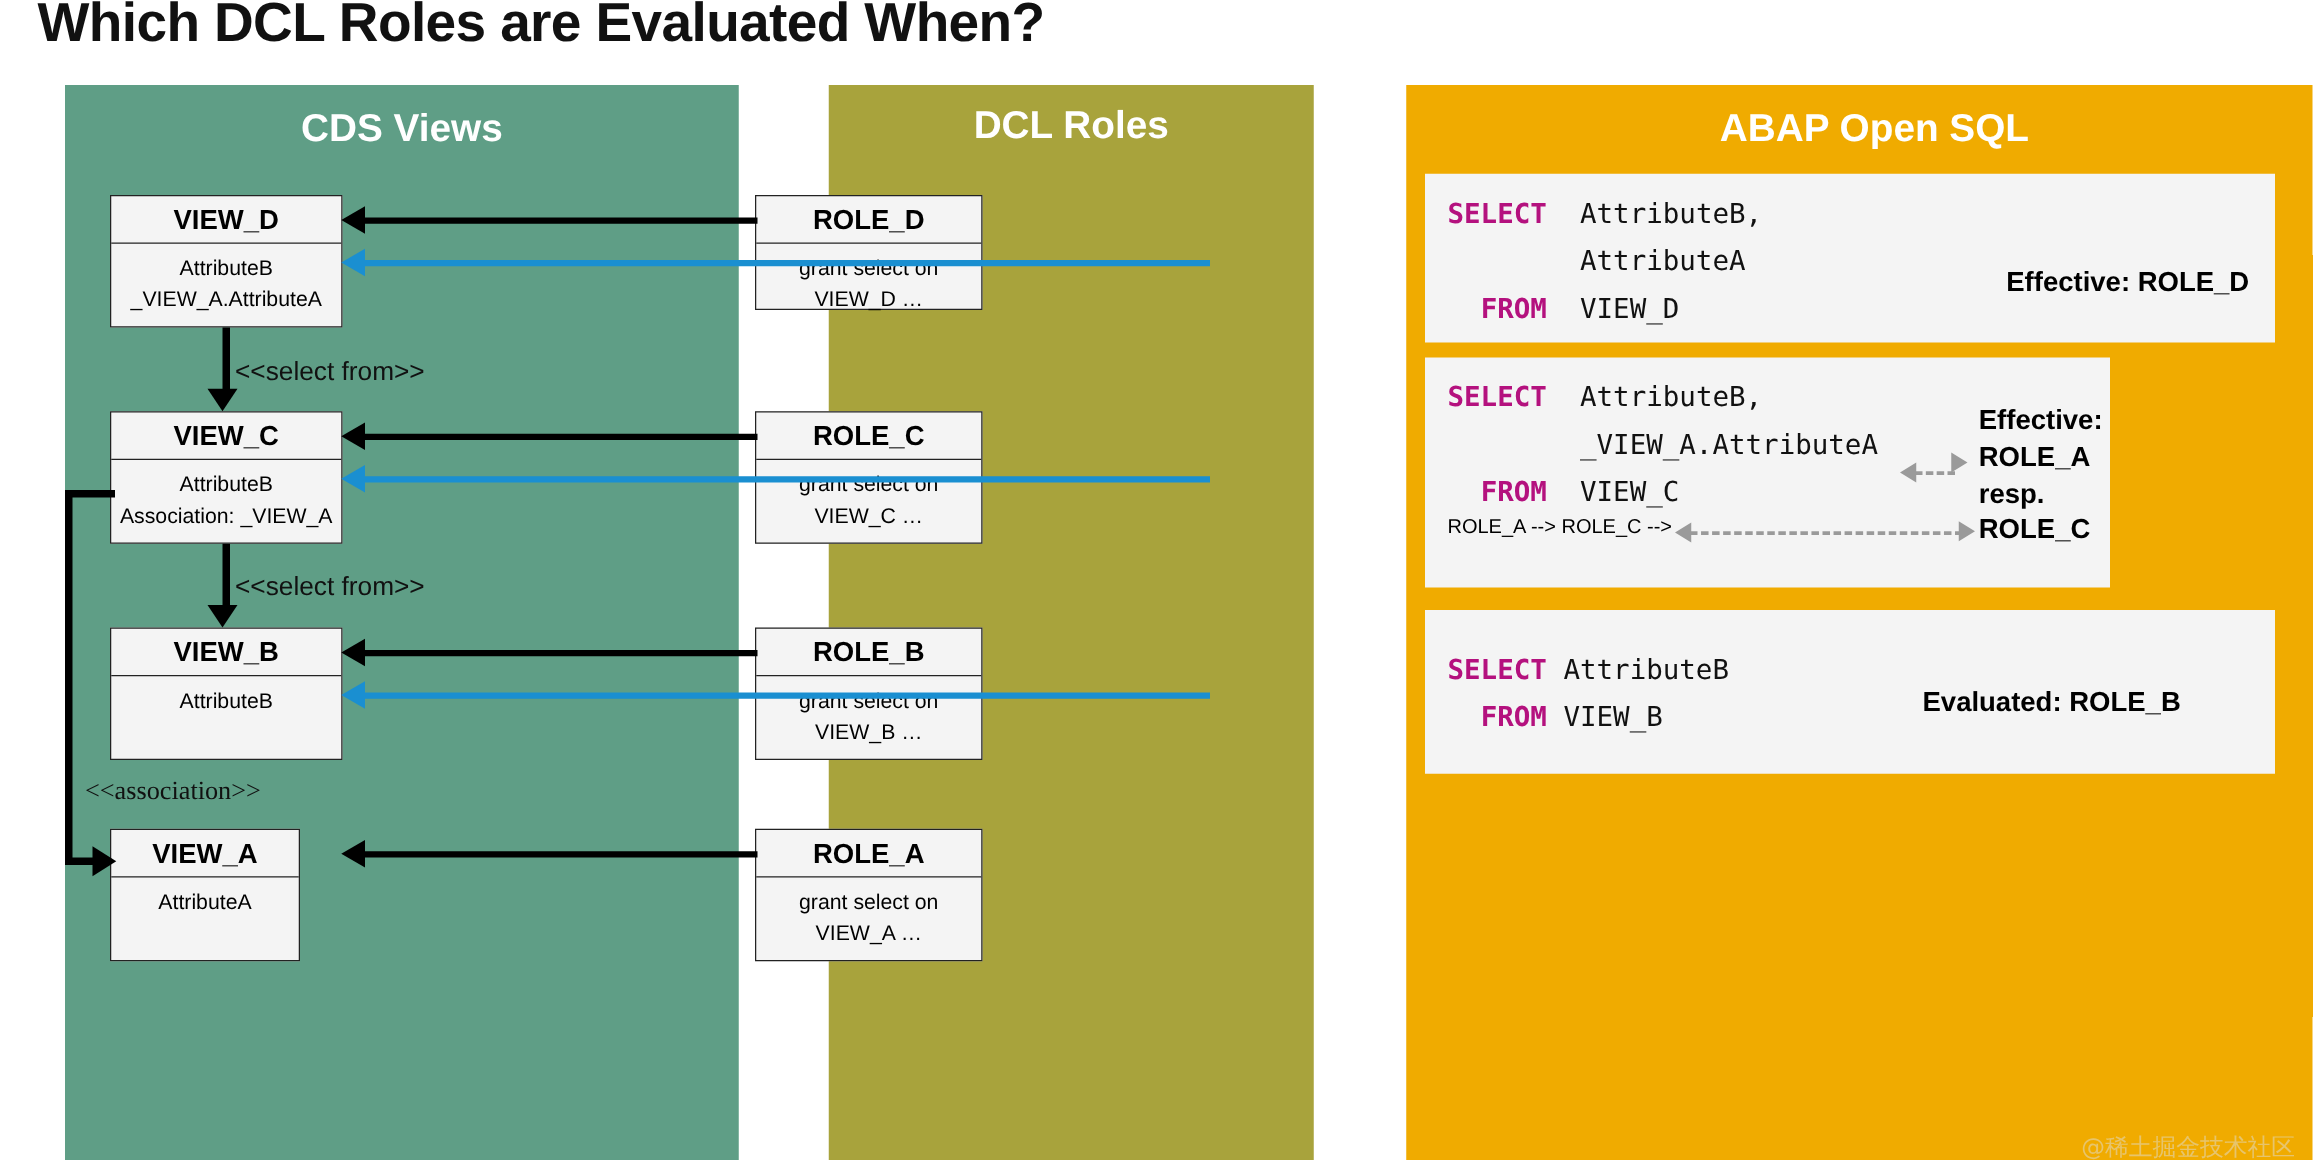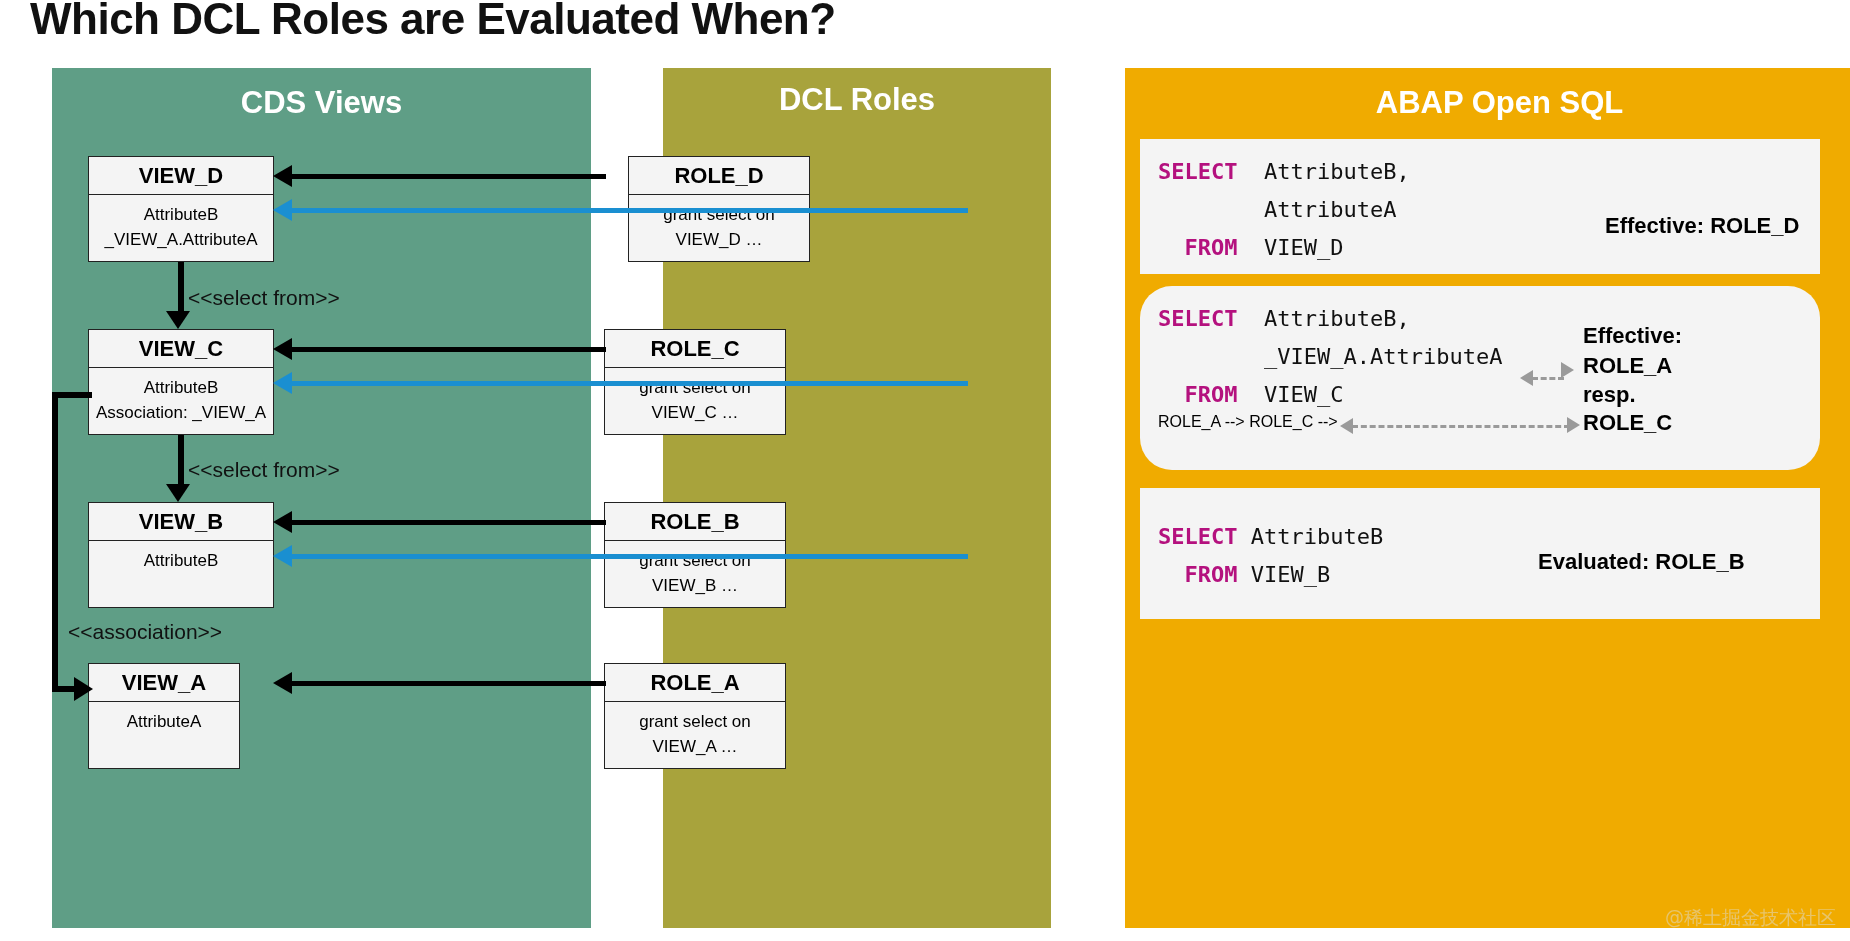--- a/index.html
+++ b/index.html
@@ -153,27 +153,27 @@
   <div class="edge-label" style="left:188px;top:286px;">&lt;&lt;select from&gt;&gt;</div>
 
   <div class="vline" style="left:178px;top:435px;height:52px;"></div>
   <div class="arrow-d" style="left:166px;top:484px;"></div>
   <div class="edge-label" style="left:188px;top:458px;">&lt;&lt;select from&gt;&gt;</div>
 
   <div class="assoc-h" style="left:52px;top:392px;width:40px;"></div>
   <div class="vline" style="left:52px;top:392px;height:300px;"></div>
   <div class="assoc-h" style="left:52px;top:686px;width:26px;"></div>
   <div class="arrow-r" style="left:74px;top:677px;"></div>
-  <div class="edge-label" style="left:68px;top:620px;">&lt;&lt;association&gt;&gt;</div>
+  <div class="edge-label" style="left:68px;top:620px;font-family:Liberation Serif, serif;">&lt;&lt;association&gt;&gt;</div>
 
   <div class="column col-dcl">
     <div class="col-head">DCL Roles</div>
   </div>
 
-  <div class="node" style="left:628px;top:156px;width:182px;height:106px;">
+  <div class="node" style="left:604px;top:156px;width:182px;height:92px;">
     <div class="n-title">ROLE_D</div>
     <div class="n-body">
       <div>grant select on</div>
       <div>VIEW_D …</div>
     </div>
   </div>
 
   <div class="node" style="left:604px;top:329px;width:182px;height:106px;">
     <div class="n-title">ROLE_C</div>
     <div class="n-body">
@@ -223,21 +223,21 @@
     <div class="col-head">ABAP Open SQL</div>
   </div>
 
   <div class="code-card" style="left:1140px;top:139px;width:680px;height:135px;">
     <div class="code"><span class="kw">SELECT</span>  <span>AttributeB,</span>
         <span>AttributeA</span>
   <span class="kw">FROM</span>  <span>VIEW_D</span></div>
     <div class="eff" style="left:465px;top:73px;">Effective: ROLE_D</div>
   </div>
 
-  <div class="code-card" style="left:1140px;top:286px;width:680px;height:184px;border-radius:32px;">
+  <div class="code-card" style="left:1140px;top:286px;width:548px;height:184px;">
     <div class="code"><span class="kw">SELECT</span>  <span>AttributeB,</span>
         <span>_VIEW_A.AttributeA</span>
   <span class="kw">FROM</span>  <span>VIEW_C</span></div>
 
      ROLE_A --&gt;
     <div class="dash-head-l" style="left:380px;top:84px;"></div>
     <div class="dash" style="left:392px;top:91px;width:32px;"></div>
     <div class="dash-head-r" style="left:421px;top:76px;"></div>
 
      ROLE_C --&gt;

